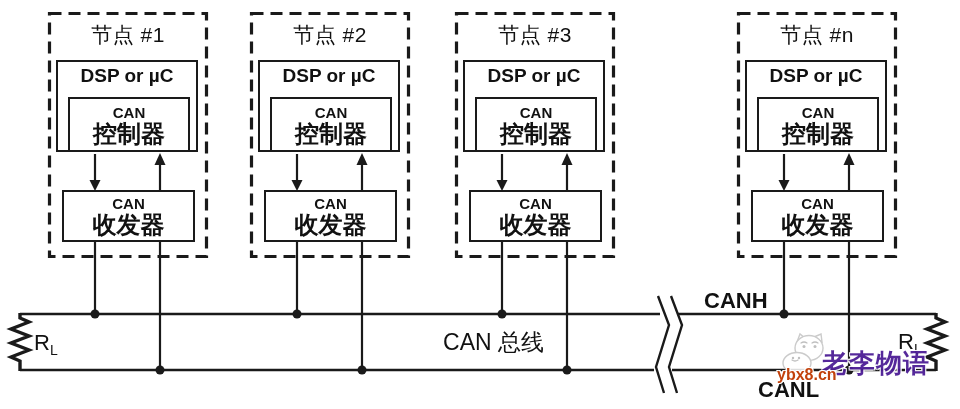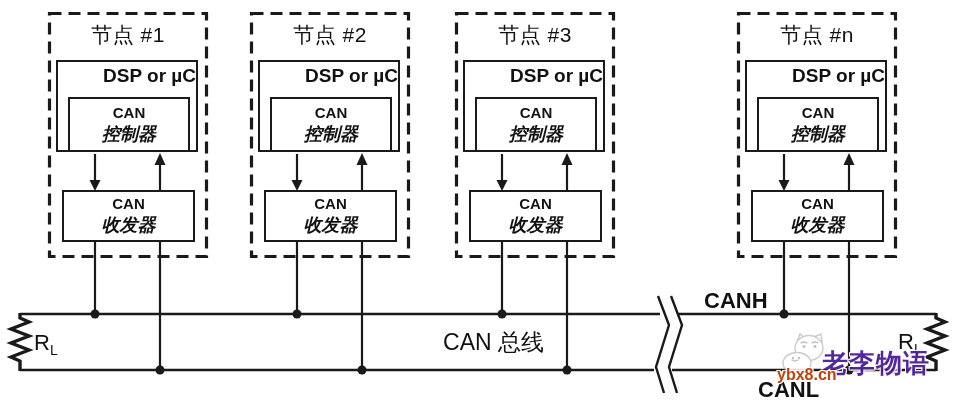--- a/index.html
+++ b/index.html
@@ -16,35 +16,35 @@
   .n0 { left:48px; } .n1 { left:250px; } .n2 { left:455px; } .n3 { left:737px; }
   .node-title {
     position:absolute; top:9px; left:0; width:100%; text-align:center;
     font-size:21px; letter-spacing:0.5px; white-space:nowrap;
   }
   .dsp-box {
     position:absolute; left:8px; top:48px; width:142px; height:92px;
     border:2px solid #1a1a1a; background:#fff; box-sizing:border-box;
   }
   .dsp-label {
-    position:absolute; left:0; top:3px; width:100%; text-align:right;
+    position:absolute; left:0; top:3px; width:100%; text-align:center;
     font-weight:bold; font-size:19px; white-space:nowrap;
   }
   .ctrl-box {
     position:absolute; left:20px; top:85px; width:122px; height:55px;
     border:2px solid #1a1a1a; background:#fff; box-sizing:border-box;
     display:flex; flex-direction:column; align-items:center; justify-content:center;
   }
   .xcvr-box {
     position:absolute; left:14px; top:178px; width:133px; height:52px;
     border:2px solid #1a1a1a; background:#fff; box-sizing:border-box;
     display:flex; flex-direction:column; align-items:center; justify-content:center;
   }
   .box-en { font-weight:bold; font-size:15px; line-height:18px; }
-  .box-cn { font-weight:bold; font-size:18px; line-height:24px; white-space:nowrap;font-style:italic; }
+  .box-cn { font-weight:bold; font-size:24px; line-height:24px; white-space:nowrap; }
 
   
   .bus-name { position:absolute; font-weight:bold; font-size:22px; white-space:nowrap; }
   .canh-label { left:704px; top:288px; }
   .canl-label { left:738px; top:377px;margin-left:20px; }
   .bus-label {
     position:absolute; left:398px; top:327px; width:146px; text-align:right;
     font-size:23px; white-space:nowrap;
   }
   .rl { position:absolute; font-size:22px; white-space:nowrap;text-align:center; }

